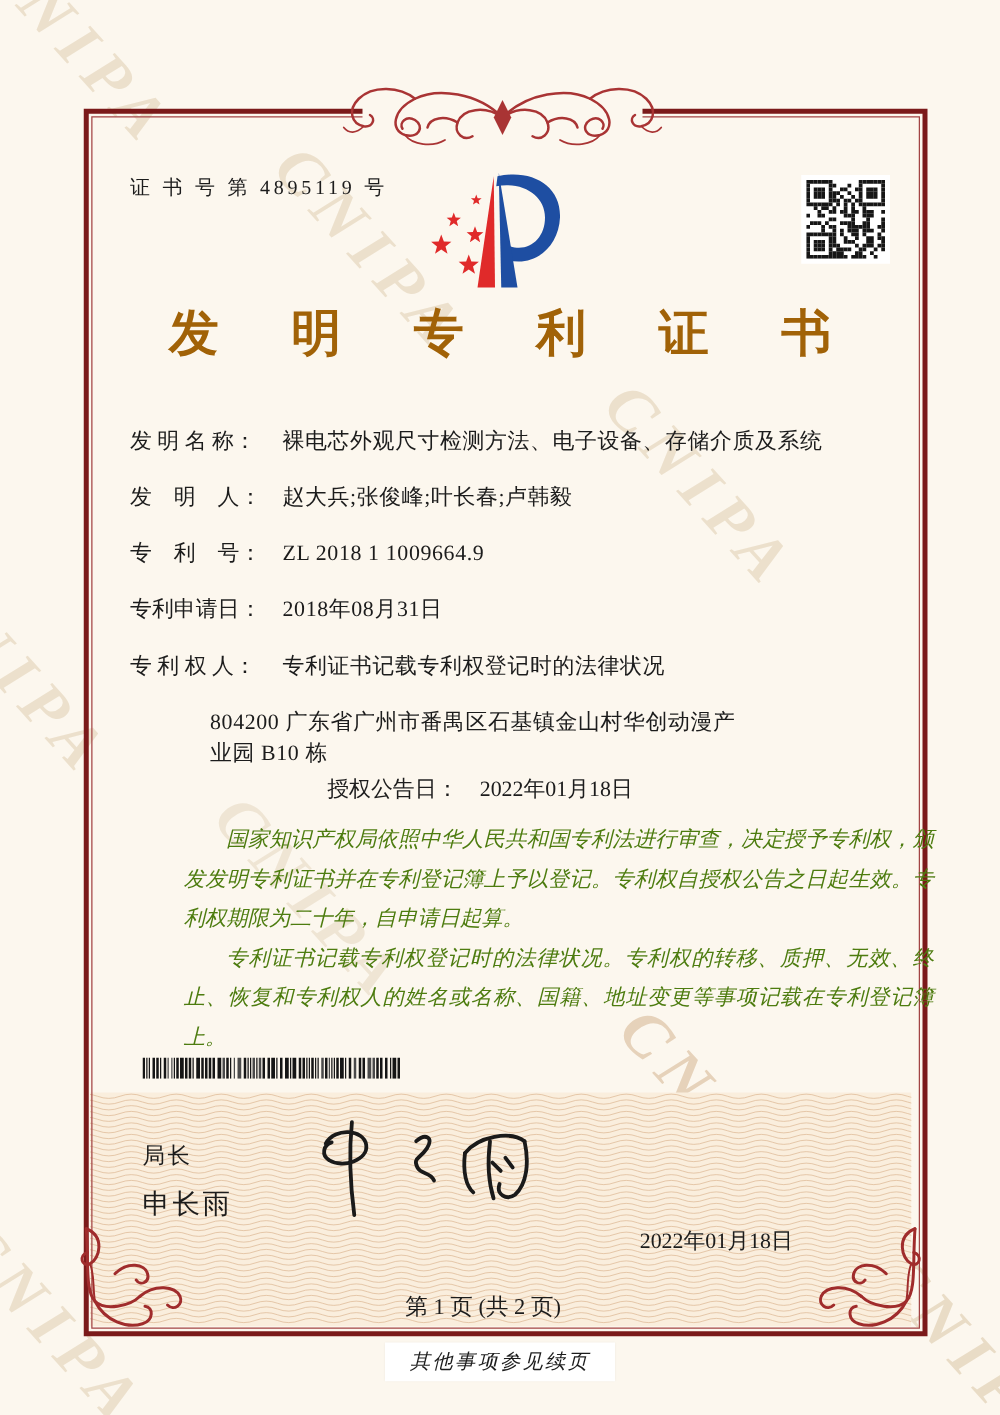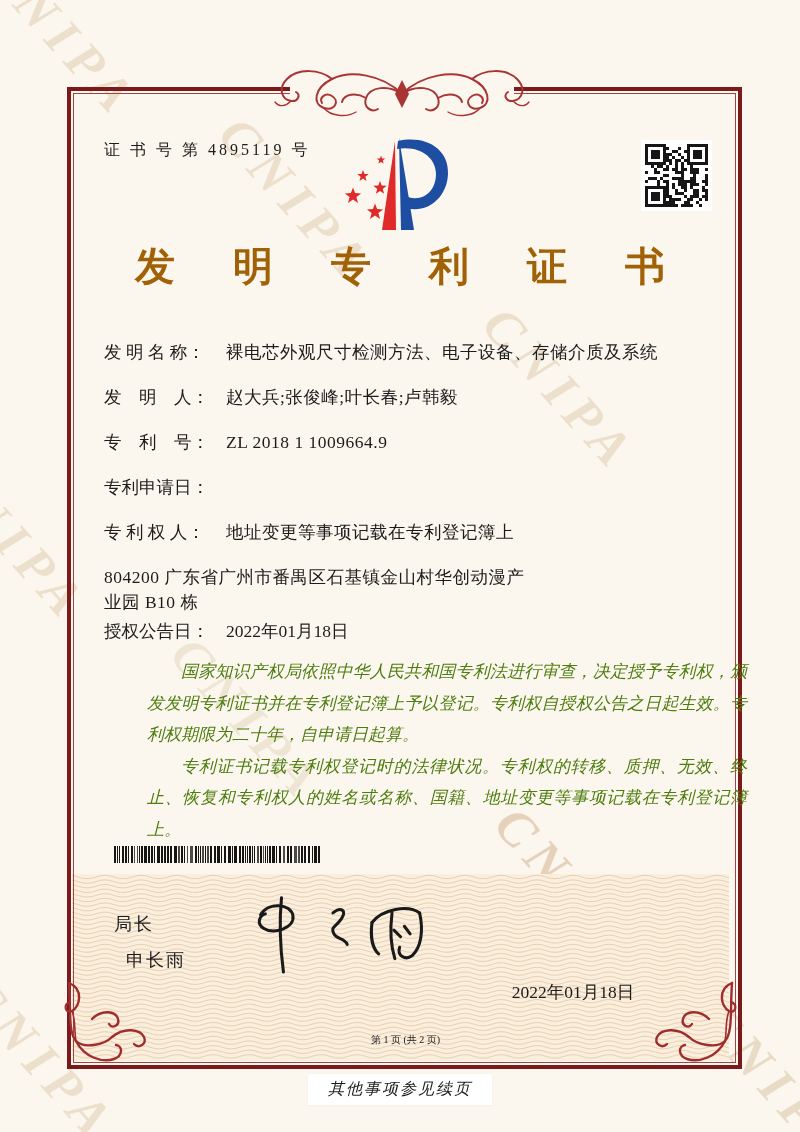--- a/index.html
+++ b/index.html
@@ -27,42 +27,42 @@
   .corner-bl{left:60px;top:975px;}
   .corner-br{left:637px;top:975px;}
   
   .cert-no{position:absolute;left:104px;top:140px;font-size:16px;letter-spacing:3px;}
   .logo{position:absolute;left:338px;top:134px;width:118px;height:102px;}
   .qr{position:absolute;left:641px;top:140px;width:71px;height:71px;background:#fff;padding:4px;box-sizing:border-box;}
   .title{position:absolute;left:0;top:239px;width:800px;text-align:center;
          font-size:40px;font-weight:bold;letter-spacing:24px;text-indent:24px;color:#a16207;}
   
   .fields{position:absolute;left:104px;top:340px;width:560px;font-size:17.5px;line-height:25px;}
-  .frow{display:flex;margin-bottom:20px;}
+  .frow{display:flex;margin-bottom:20px;justify-content:center;}
   .frow .lbl{flex:0 0 122px;white-space:nowrap;}
   .frow .val{flex:1;letter-spacing:.5px;}
   .frow-addr{margin-bottom:4px;}
   .frow-addr .val{max-width:432px;}
   .pair2{margin-left:56px;white-space:nowrap;}
   
   .bodytext{position:absolute;left:102px;top:656px;width:600px;font-size:17px;line-height:31.5px;
             font-style:italic;color:#4d7c0f;text-align:justify;margin-left:45px;}
   .bodytext p{margin:0;text-indent:2em;}
   
   .barcode{position:absolute;left:114px;top:846px;width:208px;height:17px;}
   
   .waveband{position:absolute;left:72px;top:874px;width:657px;height:187px;background:#faeedd;}
   .waveband svg{position:absolute;inset:0;}
   
   .sig-title{position:absolute;left:114px;top:912px;font-size:18px;letter-spacing:2px;z-index:3;}
-  .sig-name{position:absolute;left:114px;top:948px;font-size:18px;letter-spacing:2px;z-index:3;margin-left:12px;}
+  .sig-name{position:absolute;left:114px;top:948px;font-size:22px;letter-spacing:2px;z-index:3;}
   .signature{position:absolute;left:232px;top:882px;width:200px;height:100px;z-index:3;}
   .sig-date{position:absolute;left:468px;top:980px;width:210px;text-align:center;font-size:17.5px;z-index:3;}
   
-  .page-info{position:absolute;left:72px;top:1033px;width:667px;text-align:center;font-size:10px;z-index:3;}
+  .page-info{position:absolute;left:53px;top:1033px;width:667px;text-align:center;font-size:18px;z-index:3;}
   .cont-note{position:absolute;left:0;top:1074px;width:800px;text-align:center;z-index:4;}
   .cont-note span{display:inline-block;background:#fff;padding:5px 20px;font-size:16px;
                   font-style:italic;letter-spacing:2px;box-shadow:0 0 2px rgba(0,0,0,.06);}
 </style>
 </head>
 <body>
 
 <div class="page">
 
   <div class="wm wm1">CNIPA</div>
@@ -418,24 +418,25 @@
     <div class="frow">
       <span class="lbl">发　明　人：</span>
       <span class="val">赵大兵;张俊峰;叶长春;卢韩毅</span>
     </div>
     <div class="frow">
       <span class="lbl">专　利　号：</span>
       <span class="val">ZL 2018 1 1009664.9</span>
     </div>
     <div class="frow">
       <span class="lbl">专利申请日：</span>
+      <span class="val">2018年08月31日</span>
     </div>
     <div class="frow">
       <span class="lbl">专 利 权 人：</span>
-      <span class="val">地址变更等事项记载在专利登记簿上</span>
+      <span class="val">专利证书记载专利权登记时的法律状况</span>
     </div>
     <div class="frow frow-addr">
       <span class="val">804200 广东省广州市番禺区石基镇金山村华创动漫产业园 B10 栋</span>
     </div>
     <div class="frow">
       <span class="lbl">授权公告日：</span>
       <span>2022年01月18日</span>
     </div>
   </div>
 

